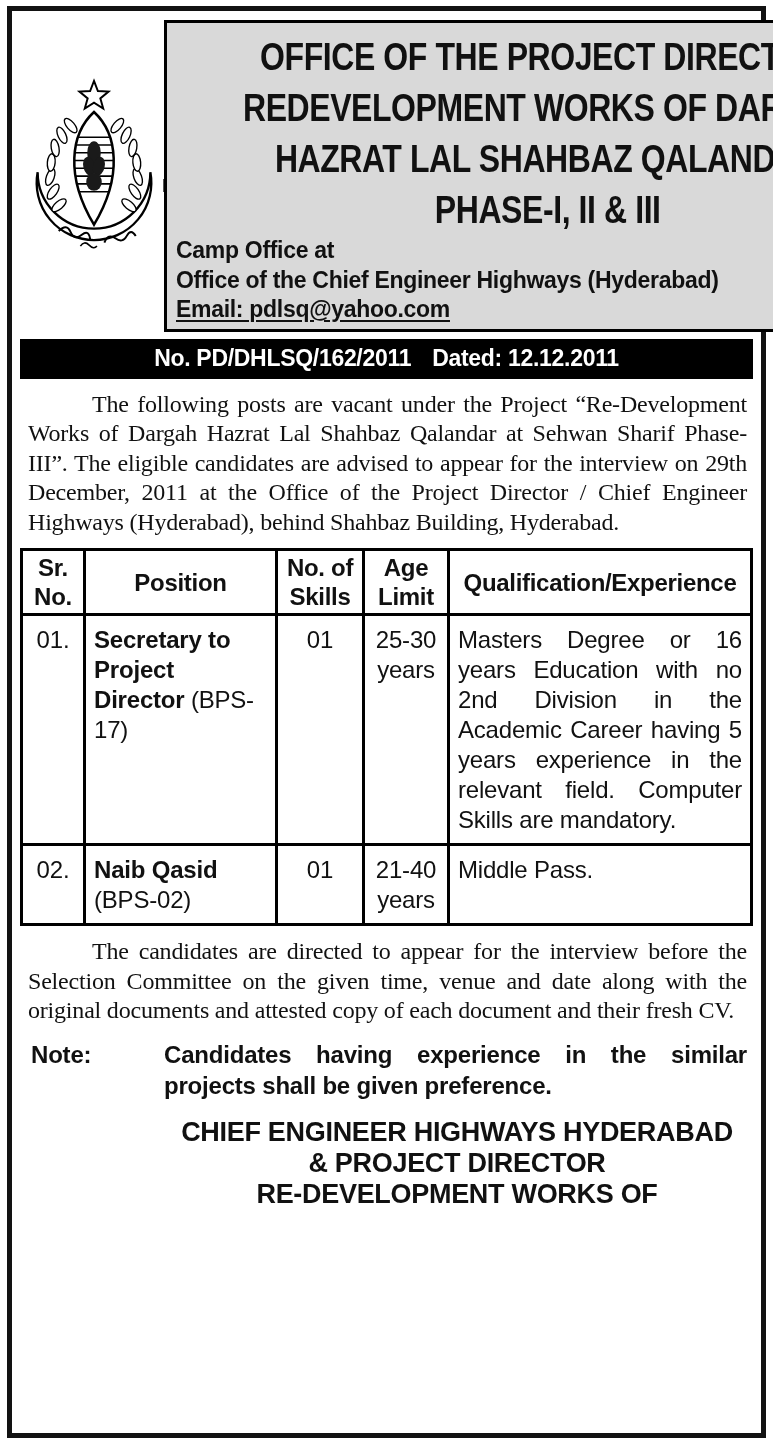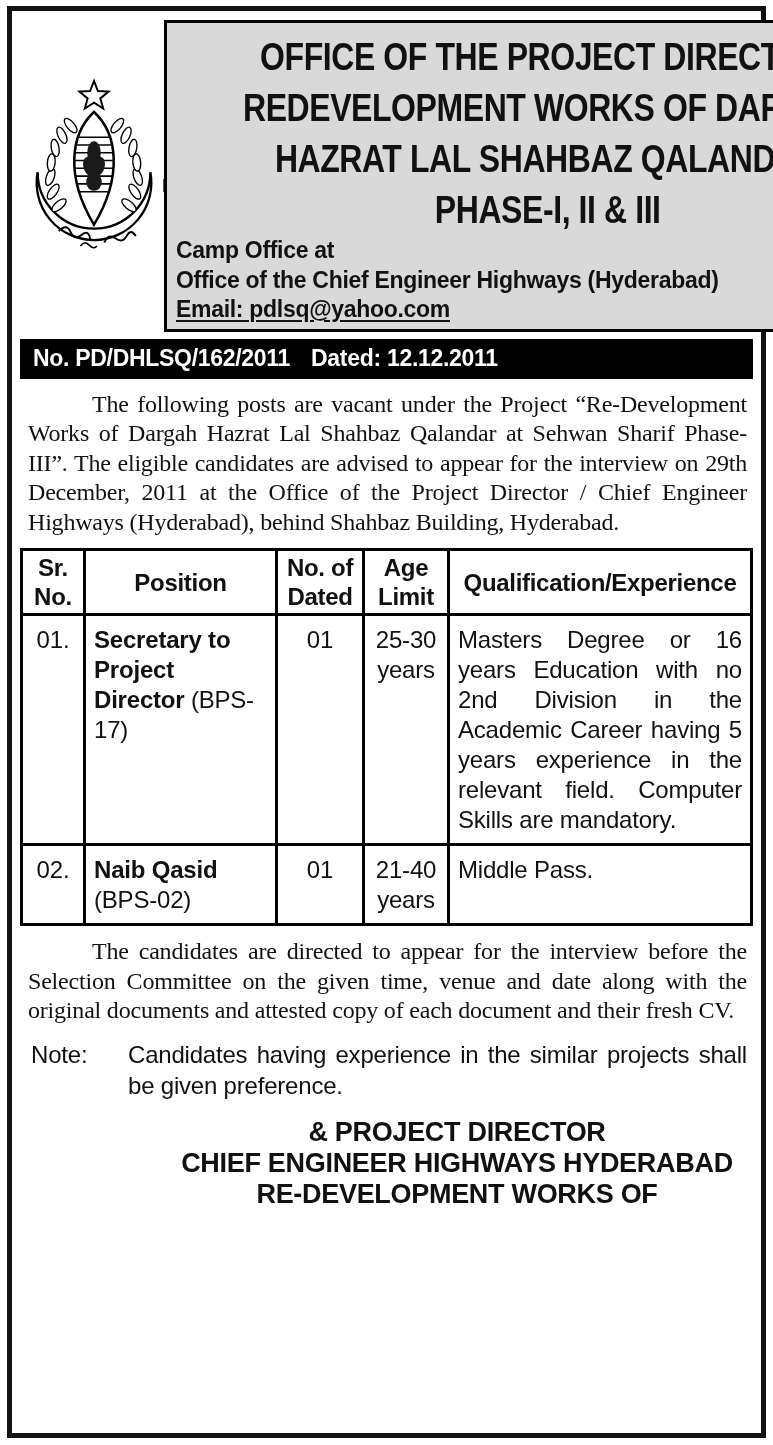--- a/index.html
+++ b/index.html
@@ -52,21 +52,21 @@
     font-weight: bold; font-size: 23px; line-height: 28.5px;
     white-space: nowrap; letter-spacing: -0.3px; margin-top: 1px;
   }
   .sub-line.email span { text-decoration: underline; text-underline-offset: 3px; }
 
   
   .ref-bar {
     margin-top: 7px;
     background: #000; color: #fff;
     height: 40px;
-    display: flex; align-items: center; justify-content: flex-start;
+    display: flex; align-items: center; justify-content: center;
     padding: 0 13px;
     font-weight: bold; font-size: 23px; letter-spacing: -0.3px; gap: 21px;
   }
 
   
   .banner {
     margin-top: 8px;
     border: 4px solid #000;
     background: #878787;
     text-align: center;
@@ -107,22 +107,22 @@
     vertical-align: top; padding: 9px 8px 8px 8px; line-height: 30px; letter-spacing: -0.2px;
   }
   td.c { text-align: center; }
   td.pos { padding-left: 13px; margin-left: 16px; }
   td.pos .b { font-weight: bold; }
   td.qual { text-align: justify; padding-right: 12px; padding-left: 12px; }
 
   
   .note-row {
     display: flex;
-    font-weight: normal; font-size: 24px; line-height: 31px;
-    margin: 13px 6px 0 11px; letter-spacing: -0.2px;
+    font-weight: bold; font-size: 24px; line-height: 31px;
+    margin: 13px 6px 0 11px; letter-spacing: -0.2px; gap: 36px;
   }
   .note-label { width: 97px; flex: none; }
   .note-text { flex: 1; text-align: justify; }
 
   
   .signature {
     margin: 16px 2px 0 auto;
     width: 588px;
     text-align: center;
     font-weight: bold; font-size: 27px; line-height: 31px; letter-spacing: -0.3px;
@@ -216,21 +216,21 @@
         <col style="width:63px">
           <col style="width:192px">
           <col style="width:87px">
           <col style="width:85px">
           <col>
       </colgroup>
       <thead>
         <tr>
           <th>Sr. No.</th>
           <th>Position</th>
-          <th>No. of Dated</th>
+          <th>No. of Skills</th>
           <th>Age Limit</th>
           <th>Qualification/Experience</th>
         </tr>
       </thead>
       <tbody>
         <tr>
           <td class="c">01.</td>
           <td class="pos">
             <span class="b">Secretary to Project Director</span>
             <span>(BPS-17)</span>
@@ -253,20 +253,20 @@
     </table>
 
     <p class="para">The candidates are directed to appear for the interview before the Selection Committee on the given time, venue and date along with the original documents and attested copy of each document and their fresh CV.</p>
 
     <div class="note-row">
       <div class="note-label">Note:</div>
       <div class="note-text">Candidates having experience in the similar projects shall be given preference.</div>
     </div>
 
     <div class="signature">
+      <div>CHIEF ENGINEER HIGHWAYS HYDERABAD</div>
       <div>&amp; PROJECT DIRECTOR</div>
-      <div>CHIEF ENGINEER HIGHWAYS HYDERABAD</div>
       <div>RE-DEVELOPMENT WORKS OF</div>
 
     </div>
 
   </div>
 </div>
 
 </body></html>

